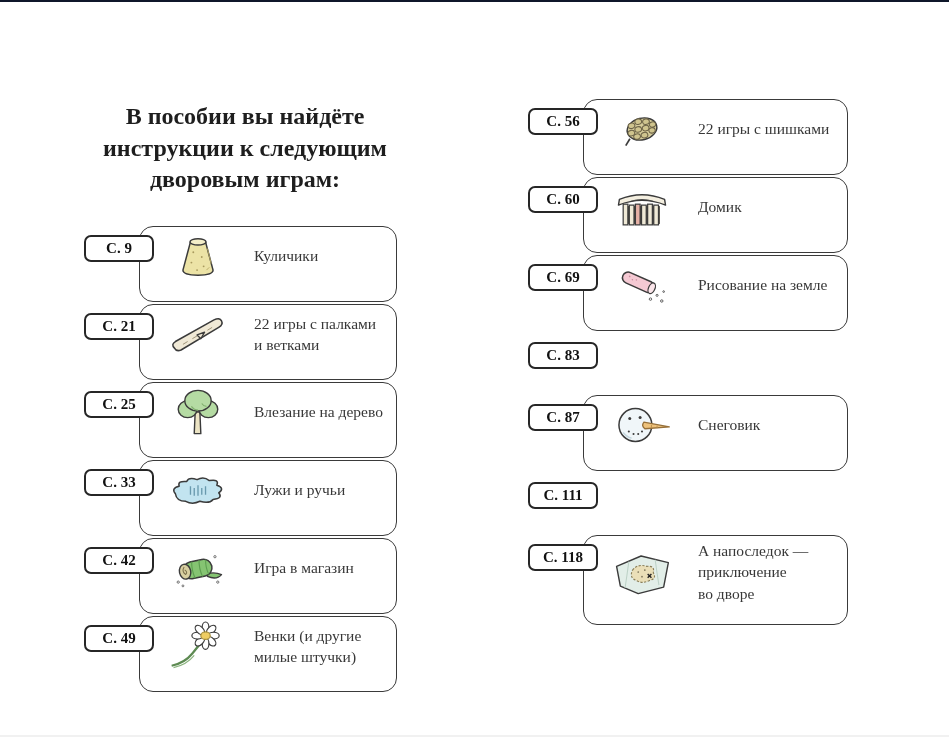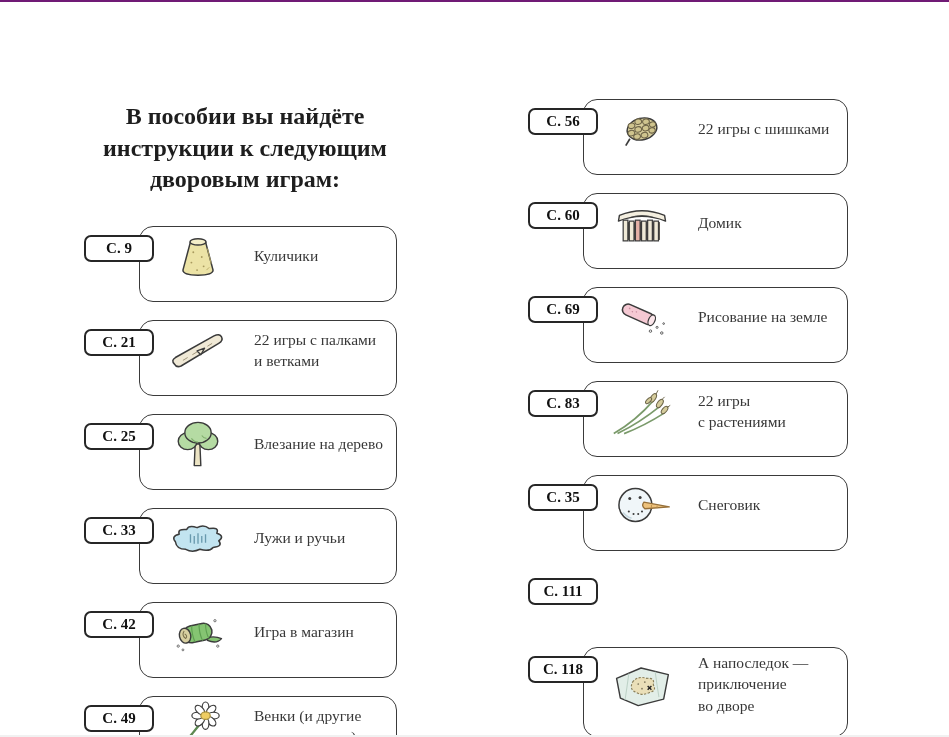--- a/index.html
+++ b/index.html
@@ -3,35 +3,35 @@
 <meta charset="utf-8">
 <style>
   html,body{margin:0;padding:0;background:#ffffff;}
   .page{
     position:relative;
     width:949px;height:737px;
     background:#ffffff;
     font-family:"Liberation Serif", serif;
     overflow:hidden;
     box-sizing:border-box;
-    border-top:2px solid #701a75;
+    border-top:2px solid #0f172a;
   }
   .page::after{
     content:"";position:absolute;left:0;right:0;bottom:0;height:2px;background:#f1f1f1;
   }
   .title{
     position:absolute;left:65px;top:99px;width:360px;
     text-align:center;
     font-size:24px;font-weight:700;line-height:1.32;
     color:#1e1e1e;white-space:pre-line;
   }
   .col{position:absolute;}
   .col-left{left:84px;top:224px;width:313px;}
   .col-right{left:528px;top:97px;width:320px;}
-  .row{position:relative;margin-bottom:18px;min-height:60px;}
+  .row{position:relative;margin-bottom:2px;min-height:60px;}
   .tab{
     position:absolute;left:0;top:9px;z-index:2;
     width:70px;height:27px;box-sizing:border-box;
     background:#ffffff;border:2px solid #262626;border-radius:7px;
     display:flex;align-items:center;justify-content:center;
     font-size:15px;font-weight:700;color:#111111;
   }
   .box{
     margin-left:55px;min-height:60px;box-sizing:border-box;
     background:#ffffff;border:1.6px solid #3a3a3a;border-radius:14px;
@@ -234,38 +234,24 @@
               <circle cx="55" cy="43" r="1.3"></circle>
               <circle cx="57" cy="33" r="0.9"></circle>
             </g>
         </svg>
         <span class="label">Рисование на земле</span>
       </div>
     </div>
 
     <div class="row">
       <div class="tab">С. 83</div>
-      <div class="box">
-        <svg class="icon" viewBox="0 0 68 52" width="64" height="50">
-            <path d="M4 50 Q28 36 46 15 M8 50 Q32 38 53 21 M15 50 Q36 42 58 28" fill="none" stroke="#7a9a6a" stroke-width="1.8"></path>
-            <g fill="#d5cc9c" stroke="#6b6448" stroke-width="1.1">
-              <ellipse cx="46" cy="12" rx="2.6" ry="5" transform="rotate(30 46 12)"></ellipse>
-              <ellipse cx="41" cy="15" rx="2" ry="4" transform="rotate(45 41 15)"></ellipse>
-              <ellipse cx="53" cy="18" rx="2.6" ry="5" transform="rotate(35 53 18)"></ellipse>
-              <ellipse cx="58" cy="25" rx="2.4" ry="4.6" transform="rotate(40 58 25)"></ellipse>
-            </g>
-            <path d="M49 8 l2 -4 M55 14 l3 -3 M61 22 l3 -2" stroke="#6b6448" stroke-width="1" fill="none"></path>
-        </svg>
-        <span class="label">22 игры
-с растениями</span>
-      </div>
-    </div>
-
-    <div class="row">
-      <div class="tab">С. 35</div>
+    </div>
+
+    <div class="row">
+      <div class="tab">С. 87</div>
       <div class="box">
         <svg class="icon" viewBox="0 0 68 52" width="64" height="50">
             <circle cx="27" cy="26" r="17.5" fill="#f0f6f9" stroke="#3b3b3b" stroke-width="1.6"></circle>
             <path d="M36 23 L63 28 L37 30 Q33 27 36 23 Z" fill="#eec27c" stroke="#96703a" stroke-width="1.4" stroke-linejoin="round"></path>
             <path d="M44 26 v3 M50 27 v2.4" stroke="#b98c4a" stroke-width="1" fill="none"></path>
             <g fill="#3b3b3b">
               <circle cx="21" cy="19" r="1.6"></circle>
               <circle cx="32" cy="18" r="1.6"></circle>
               <circle cx="20" cy="33" r="1.1"></circle>
               <circle cx="25" cy="35.5" r="1.1"></circle>

